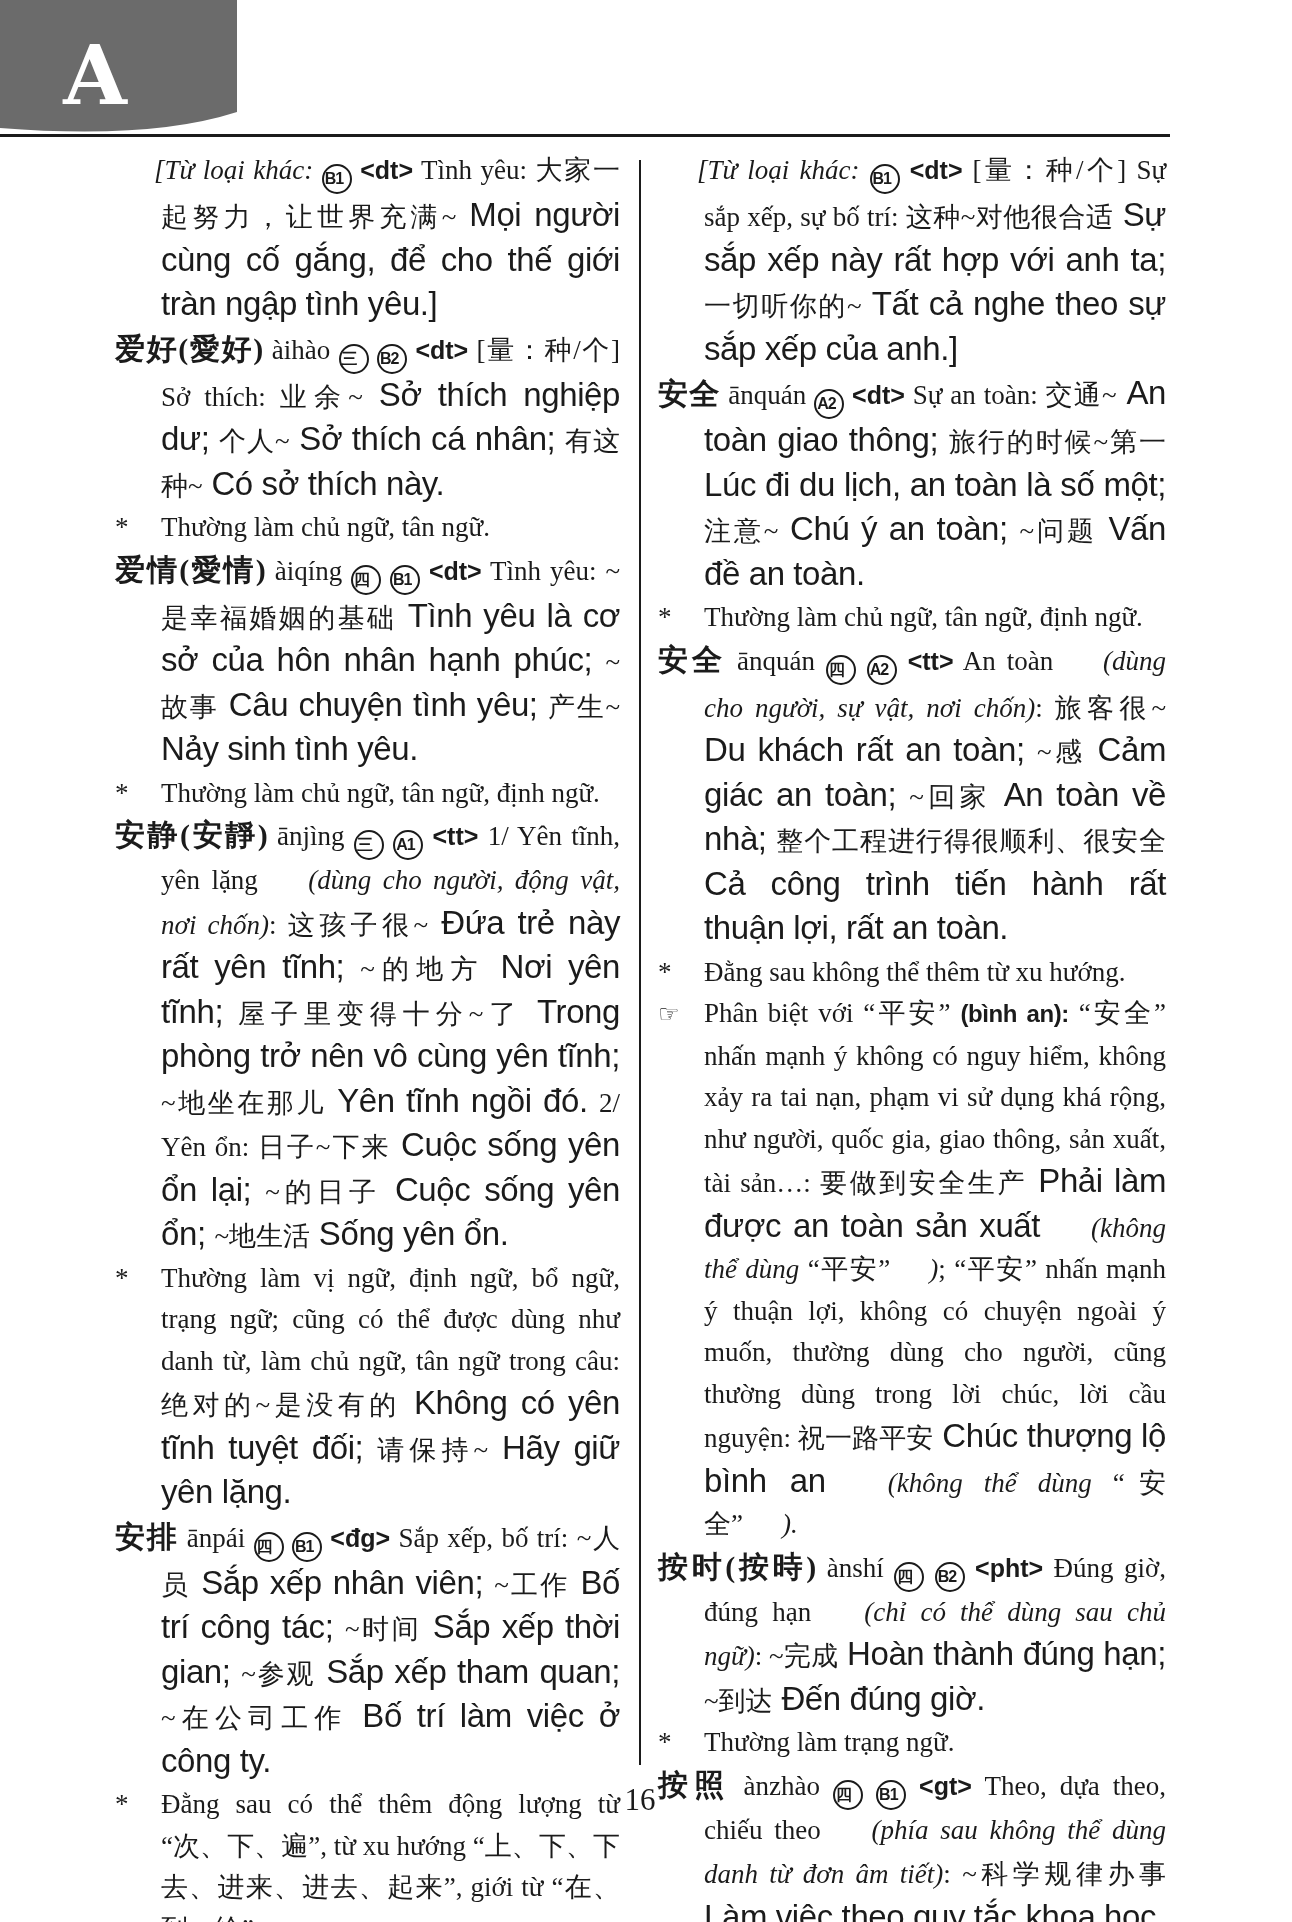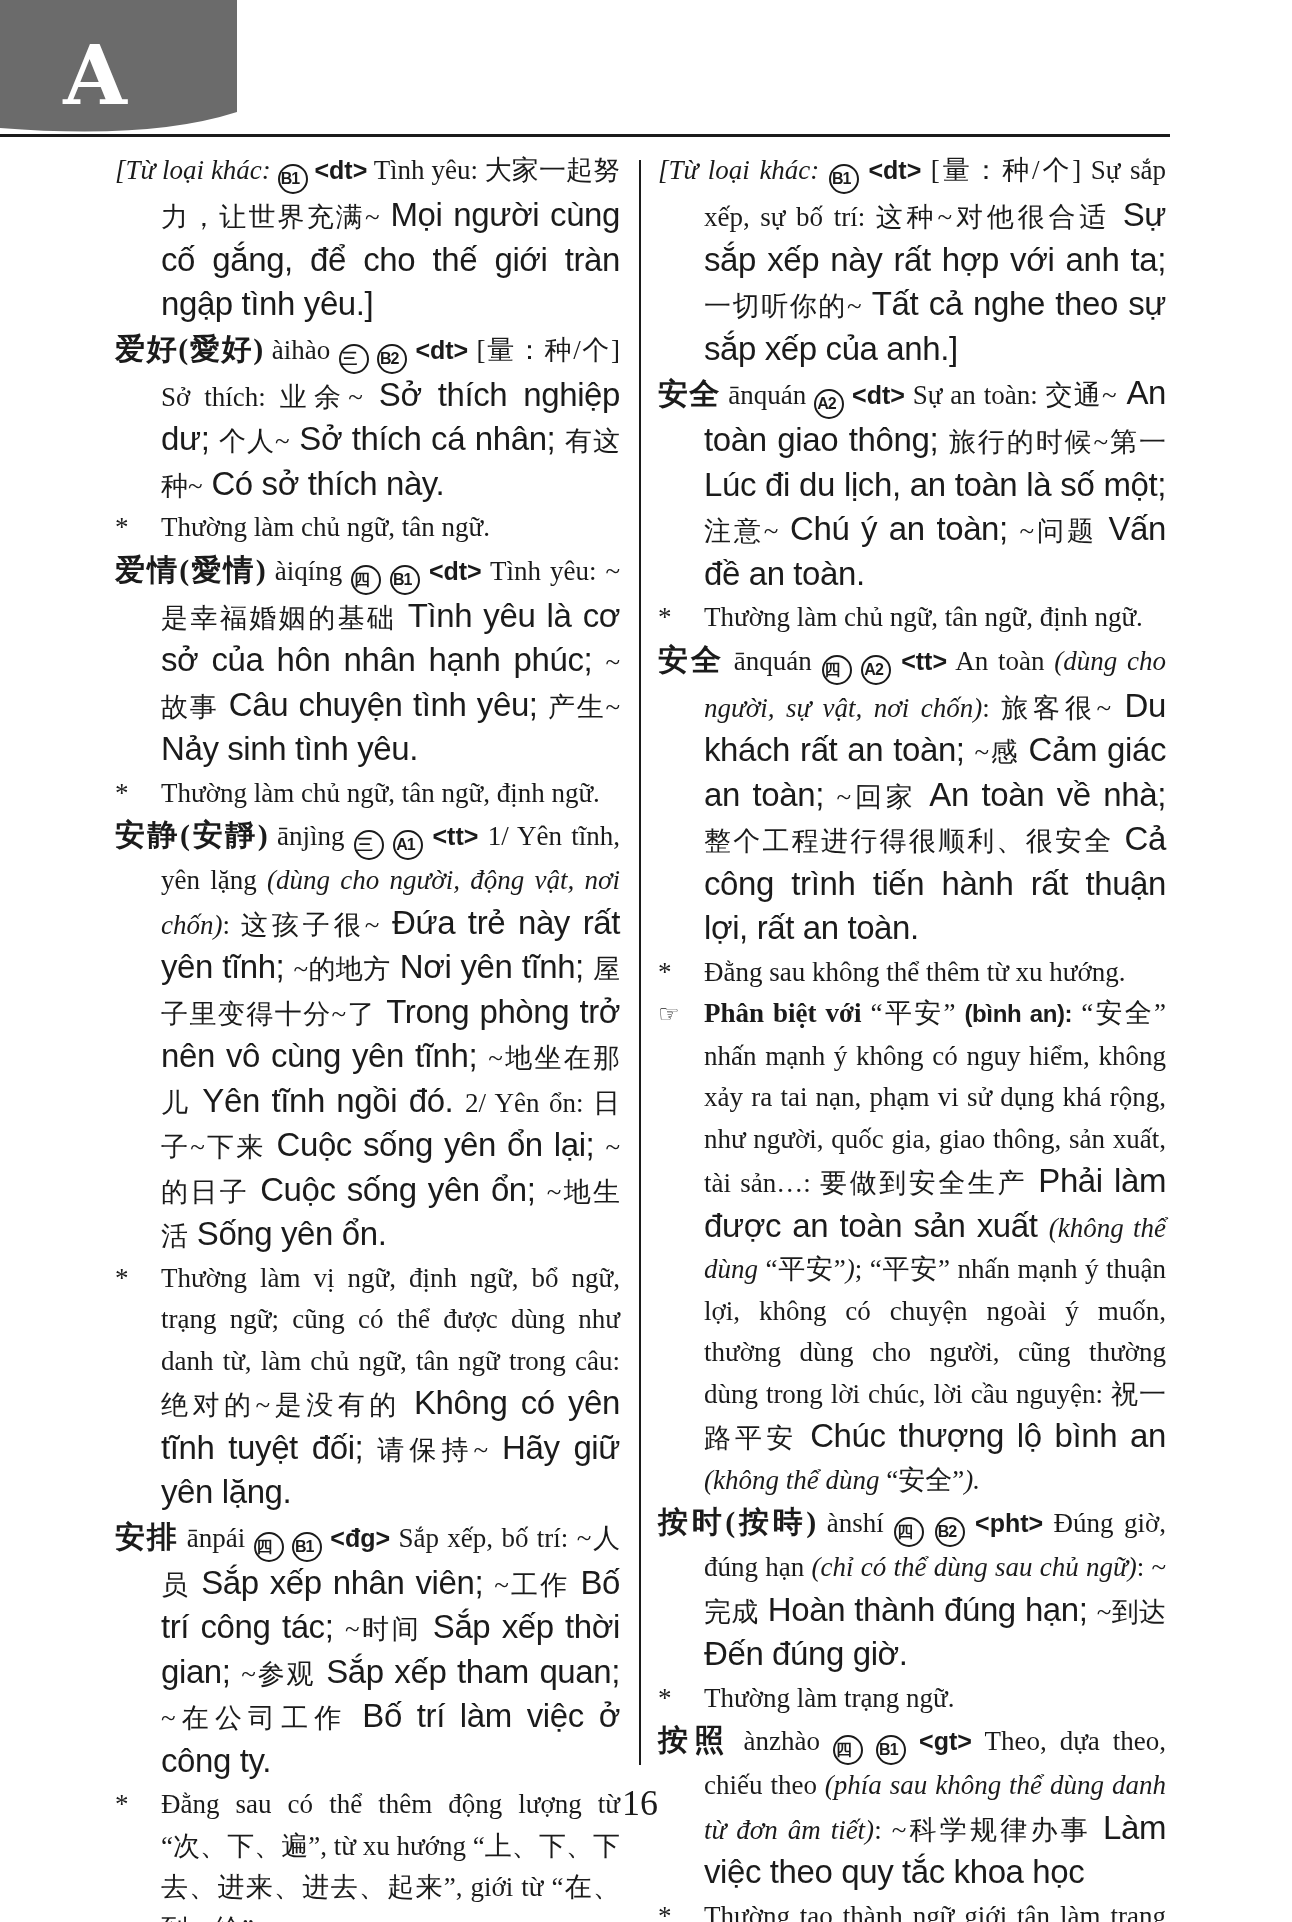--- a/index.html
+++ b/index.html
@@ -9,39 +9,39 @@
     -webkit-font-smoothing:antialiased;
   }
   .section-tab{position:absolute;left:0;top:0;}
   .header-rule{position:absolute;left:0;top:134px;width:1170px;height:3px;background:#1b1b1b;}
   .column-divider{position:absolute;left:639px;top:160px;width:2px;height:1605px;background:#1b1b1b;}
   .col{position:absolute;top:150px;font-size:27px;line-height:41.5px;text-align:justify;}
   .col-left{left:115px;width:505px;}
   .col-right{left:658px;width:508px;}
   .para{margin:0;padding-left:46px;text-indent:-46px;}
   .sr{font-family:"Liberation Serif", serif;}
-  .it{font-family:"Liberation Serif", serif;font-style:italic;}
-  .srb{font-family:"Liberation Serif", serif;font-weight:bold;}
+  .it{font-family:"Liberation Serif", serif;font-style:italic;margin-left:39px;}
+  .srb{font-family:"Liberation Serif", serif;font-weight:normal;}
   .py{font-family:"Liberation Serif", serif;}
   .zh{font-family:"Liberation Serif", serif;}
   .zhb{font-family:"Liberation Serif", serif;font-weight:bold;font-size:30px;}
   .ex{font-family:"Liberation Sans", sans-serif;font-size:33px;letter-spacing:-0.4px;}
   .exb{font-family:"Liberation Sans", sans-serif;font-size:24px;font-weight:bold;letter-spacing:-0.4px;}
   .tag{font-family:"Liberation Sans", sans-serif;font-weight:bold;font-size:25px;}
   .circ{
     display:inline-block;box-sizing:border-box;min-width:30px;height:30px;line-height:26px;
     border:2px solid #1b1b1b;border-radius:50%;text-align:left;vertical-align:-5px;
     font-family:"Liberation Sans", sans-serif;font-weight:bold;font-size:16px;
     letter-spacing:-1px;text-indent:0;padding:0 1px;
   }
   .star{display:inline-block;width:46px;text-indent:0;font-family:"Liberation Serif", serif;}
   .pointer{display:inline-block;width:46px;text-indent:0;font-family:"DejaVu Sans", sans-serif;font-size:24px;}
   .page-number{
     position:absolute;left:115px;top:1782px;width:1050px;text-align:center;
-    font-size:36px;font-family:"Liberation Serif", serif;
+    font-size:31px;font-family:"Liberation Serif", serif;
   }
 </style>
 </head>
 <body>
 
 <div class="section-tab">
   <svg width="240" height="142" viewBox="0 0 240 142">
     <path d="M0,0 H237 V112 Q150,140 0,128 Z" fill="#6b6b6b"></path>
     <text x="95" y="104" text-anchor="middle" fill="#ffffff" font-family="DejaVu Serif, serif" font-weight="bold" font-size="82">A</text>
   </svg>

